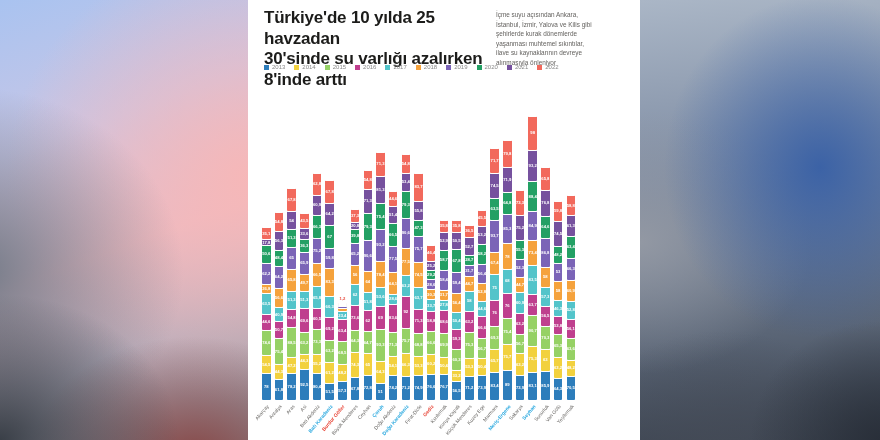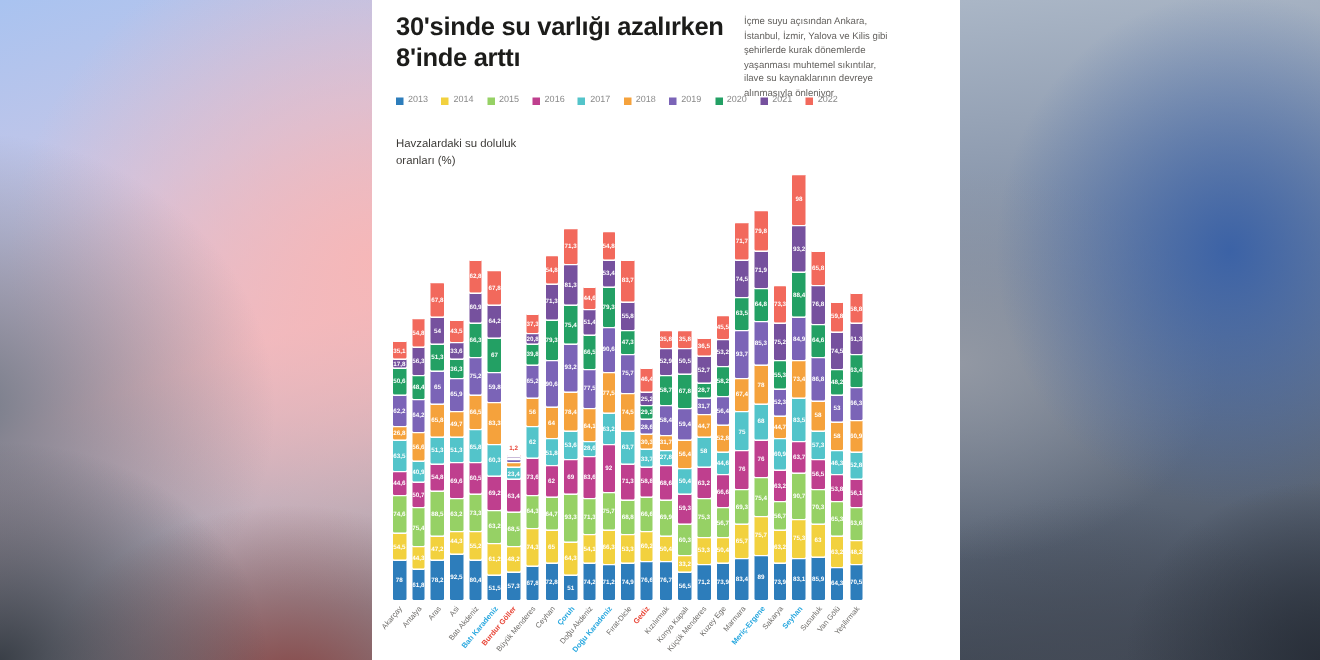--- a/index.html
+++ b/index.html
@@ -38,20 +38,21 @@
   .xlab.down{color:#e8483a;font-weight:bold;}
 </style>
 </head>
 <body>
 
 <div class="bg bg-left"></div>
 <div class="bg bg-right"></div>
 
 <div class="card">
   <div class="title">
+      <div>Türkiye'de 10 yılda 25 havzadan</div>
       <div> 30'sinde su varlığı azalırken</div>
       <div>8'inde arttı</div>
     </div>
   <div class="note">
       <div>İçme suyu açısından Ankara,</div>
       <div>İstanbul, İzmir, Yalova ve Kilis gibi</div>
       <div>şehirlerde kurak dönemlerde</div>
       <div>yaşanması muhtemel sıkıntılar,</div>
       <div>ilave su kaynaklarının devreye</div>
       <div>alınmasıyla önleniyor</div>
@@ -91,24 +92,20 @@
       </span>
       <span class="lgitem">
         <span class="lgsw" style="background: rgb(118, 81, 158);"></span>
         <span class="lglab">2021</span>
       </span>
       <span class="lgitem">
         <span class="lgsw" style="background: rgb(242, 105, 92);"></span>
         <span class="lglab">2022</span>
       </span>
     </div>
-  <div class="subtitle">
-      <div>Havzalardaki su doluluk</div>
-      <div>oranları (%)</div>
-    </div>
   <div class="plot">
       <div class="bar">
         <div class="seg" style="height: 26.52px; background: rgb(45, 125, 187);">
           <span class="segv">78</span>
         </div>
         <div class="seg" style="height: 18.53px; background: rgb(242, 209, 62);">
           <span class="segv">54,5</span>
         </div>
         <div class="seg" style="height: 25.364px; background: rgb(150, 209, 101);">
           <span class="segv">74,6</span>

